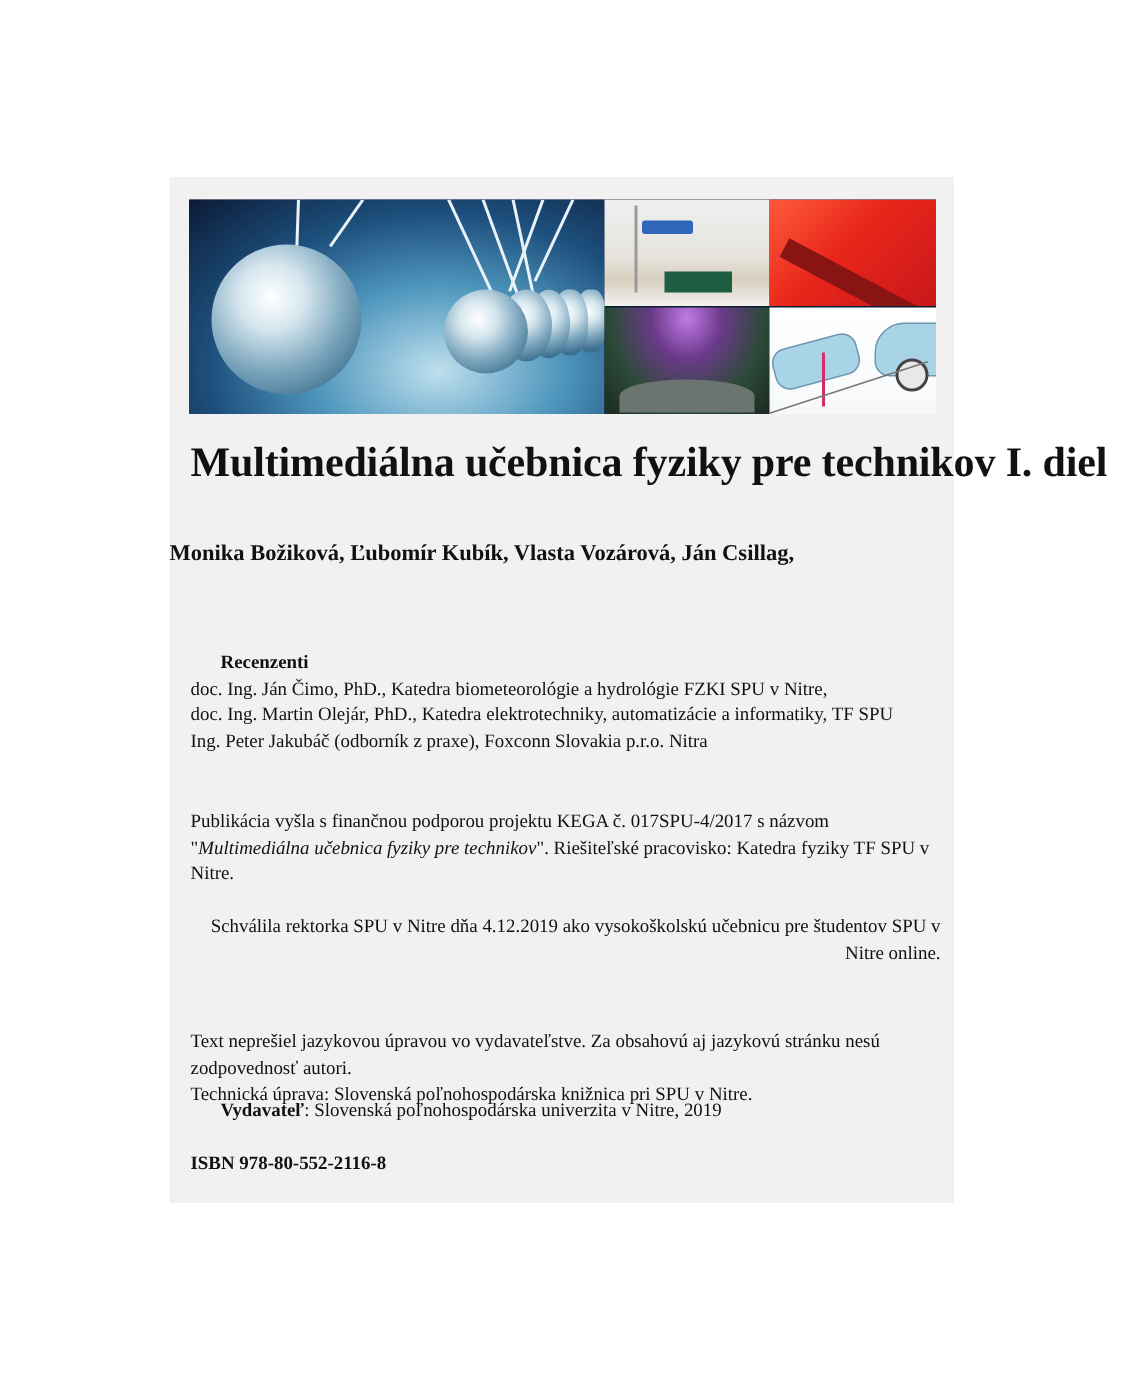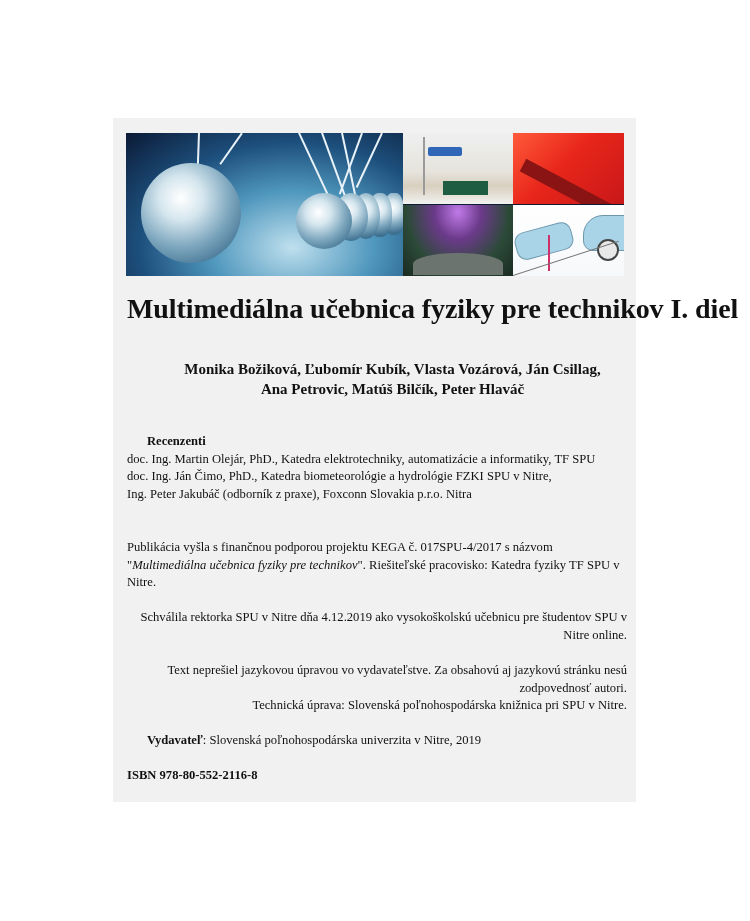--- a/index.html
+++ b/index.html
@@ -11,27 +11,27 @@
       background: radial-gradient(ellipse at 60% 80%, #bfe0ee 0%, #4f97bd 35%, #1d4f7c 65%, #0b1a36 100%); }
     .lab-img { left: 277px; top: 0; width: 110px; height: 71px;
       background: linear-gradient(180deg, #eef0f0 0%, #e6e3dc 55%, #d8cfbf 75%, #f2f2f0 100%); }
     .red-img { left: 387px; top: 0; width: 111px; height: 71px;
       background: linear-gradient(135deg, #ff5a3a 0%, #e8261a 45%, #c8171a 100%); }
     .lights-img { left: 277px; top: 72px; width: 110px; height: 71px;
       background: radial-gradient(ellipse at 50% 10%, #c07ae8 0%, #6b3a8a 30%, #2c4a38 65%, #1a2a22 100%); }
     .car-img { left: 387px; top: 72px; width: 111px; height: 71px;
       background: linear-gradient(180deg, #ffffff 0%, #f6f8fa 100%); }
     .title { position: absolute; left: 14px; top: 175px; margin: 0; font-size: 28px; font-weight: bold; letter-spacing: -0.1px; white-space: nowrap; }
-    .authors { position: absolute; left: 0; width: 559px; top: 241px; margin: 0; font-size: 15px; font-weight: bold; text-align: center; line-height: 20px; }
+    .authors { position: absolute; left: 0; width: 559px; top: 241px; margin: 0; font-size: 15px; font-weight: bold; line-height: 20px; }
     .body-text { position: absolute; left: 14px; width: 500px; font-size: 12.6px; line-height: 17.6px; margin: 0; }
     .bold { font-weight: bold; margin-left: 20px; }
     .reviewers { top: 315px; }
     .funding { top: 421px; }
     .approval { top: 491px; text-align: right; }
-    .note { top: 544px; text-align: right; }
+    .note { top: 568px; }
     .publisher { top: 614px; }
     .isbn { top: 649px; font-weight: bold; }
     .car { position: absolute; border-radius: 10px; background: #a9d3e6; border: 1px solid #6d97ad; }
     .ball { position: absolute; border-radius: 50%; background: radial-gradient(circle at 40% 35%, #ffffff 0%, #d5e6ee 25%, #7fa8bf 55%, #3d6f8f 85%); }
     .string { position: absolute; width: 1.5px; background: #e8f2f8; transform-origin: top center; }
   </style>
 </head>
 <body>
 
 <div class="panel">
@@ -69,27 +69,26 @@
       <div style="position:absolute;left:84px;top:34px;width:18px;height:18px;border-radius:50%;background:#e8e8e8;border:2px solid #444;"></div>
       <div style="position:absolute;left:35px;top:30px;width:2px;height:36px;background:#d0306a;"></div>
       <div style="position:absolute;left:0px;top:70px;width:111px;height:1px;background:#777;transform:rotate(-18deg);transform-origin:left;"></div>
     </div>
   </div>
 
   <h1 class="title">Multimediálna učebnica fyziky pre technikov I. diel</h1>
 
   <div class="authors">
     <div>Monika Božiková, Ľubomír Kubík, Vlasta Vozárová, Ján Csillag,</div>
-    <div>Ana Petrovic, Matúš Bilčík, Peter Hlaváč</div>
   </div>
 
   <div class="body-text reviewers">
     <div class="bold">Recenzenti</div>
+    <div>doc. Ing. Ján Čimo, PhD., Katedra biometeorológie a hydrológie FZKI SPU v Nitre,</div>
     <div>doc. Ing. Martin Olejár, PhD., Katedra elektrotechniky, automatizácie a informatiky, TF SPU</div>
-    <div>doc. Ing. Ján Čimo, PhD., Katedra biometeorológie a hydrológie FZKI SPU v Nitre,</div>
     <div>Ing. Peter Jakubáč (odborník z praxe), Foxconn Slovakia p.r.o. Nitra</div>
   </div>
 
   <p class="body-text funding"><span>Publikácia vyšla s finančnou podporou projektu KEGA č. 017SPU-4/2017 s názvom "</span><em>Multimediálna učebnica fyziky pre technikov</em><span>". Riešiteľské pracovisko: Katedra fyziky TF SPU v Nitre.</span></p>
 
   <p class="body-text approval">Schválila rektorka SPU v Nitre dňa 4.12.2019 ako vysokoškolskú učebnicu pre študentov SPU v Nitre online.</p>
 
   <div class="body-text note">
     <div>Text neprešiel jazykovou úpravou vo vydavateľstve. Za obsahovú aj jazykovú stránku nesú zodpovednosť autori.</div>
     <div>Technická úprava: Slovenská poľnohospodárska knižnica pri SPU v Nitre.</div>

